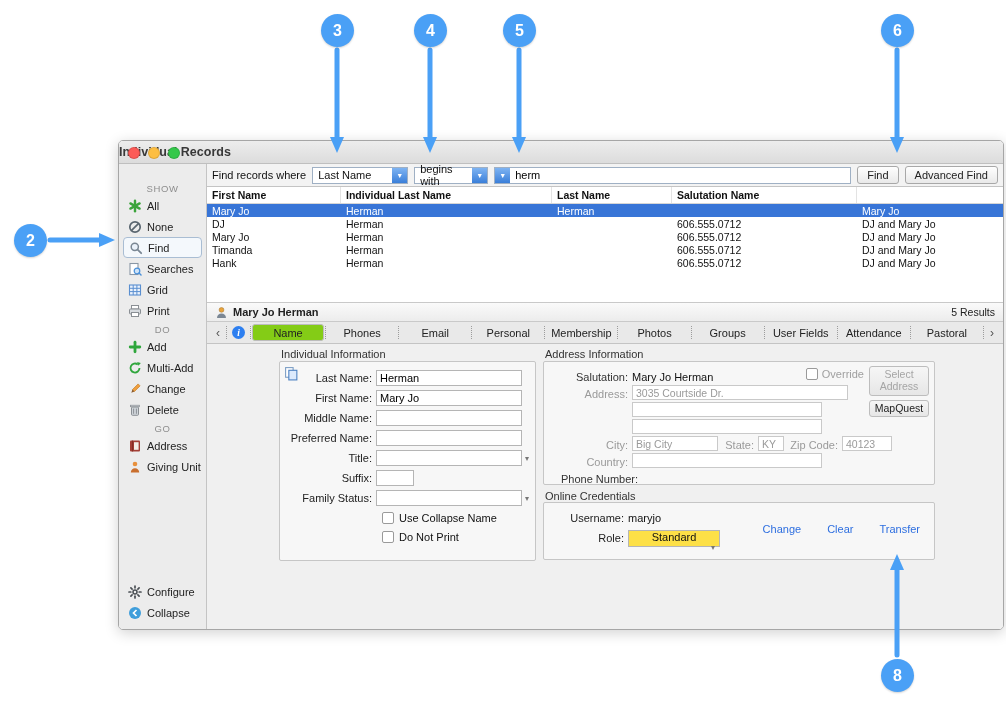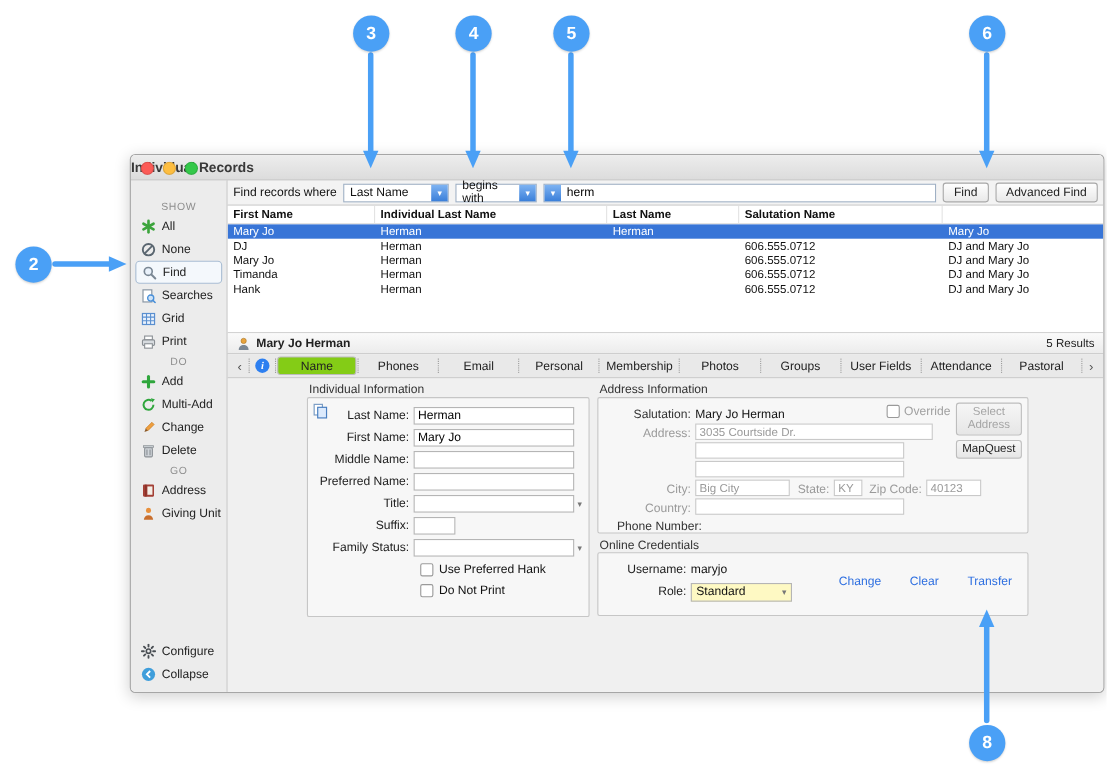--- a/index.html
+++ b/index.html
@@ -114,22 +114,22 @@
   .side-btn { position:absolute; right:5px; border:1px solid #bdbdbd; border-radius:3px;
               background:linear-gradient(#f6f6f6,#e6e6e6); font-size:10.5px; text-align:center;
               display:flex; align-items:center; justify-content:center; line-height:1.1; }
   .btn-selectaddr { top:4px; width:60px; height:30px; color:#a5a5a5; }
   .btn-mapquest { top:38px; width:60px; height:17px; color:#222; }
 
   .cred-title { left:338px; top:146px; }
   .cred-panel { left:336px; top:158px; width:392px; height:58px; padding:7px 10px; }
   .crow { display:flex; align-items:center; height:16px; margin-bottom:4px; }
   .clabel { width:70px; text-align:right; margin-right:4px; color:#222; flex:none; }
-  .role-combo { width:92px; height:17px; border:1px solid #b5b5b5; background:#fef9c3;
-                display:flex; align-items:center; padding:0 4px; }
+  .role-combo { width:92px; height:17px; border:1px solid #b5b5b5; background:#fde047;
+                display:flex; align-items:center; padding:0 4px;flex-direction:column; }
   .role-combo .chev { margin-left:auto; }
   .cred-links { position:absolute; right:14px; top:20px; display:flex; gap:26px; }
   .link { color:#2e6fe0; cursor:pointer; }
 </style>
 </head>
 <body>
 
 <div class="callout" style="left:14px;top:224px">2</div>
 <div class="callout" style="left:321px;top:14px">3</div>
 <div class="callout" style="left:414px;top:14px">4</div>
@@ -475,21 +475,21 @@
             <span class="flabel">Suffix:</span>
             <input class="finput small" type="text" style="">
           </div>
           <div class="frow">
             <span class="flabel">Family Status:</span>
             <input class="finput" type="text" style="">
             <span class="chev">▾</span>
           </div>
           <div class="cbrow">
             <input class="cb" type="checkbox" style="">
-            <span>Use Preferred Hank</span>
+            <span>Use Collapse Name</span>
           </div>
           <div class="cbrow">
             <input class="cb" type="checkbox" style="">
             <span>Do Not Print</span>
           </div>
         </div>
 
         <span class="group-title addr-title">Address Information</span>
         <div class="panel addr-panel">
           <div class="arow">

